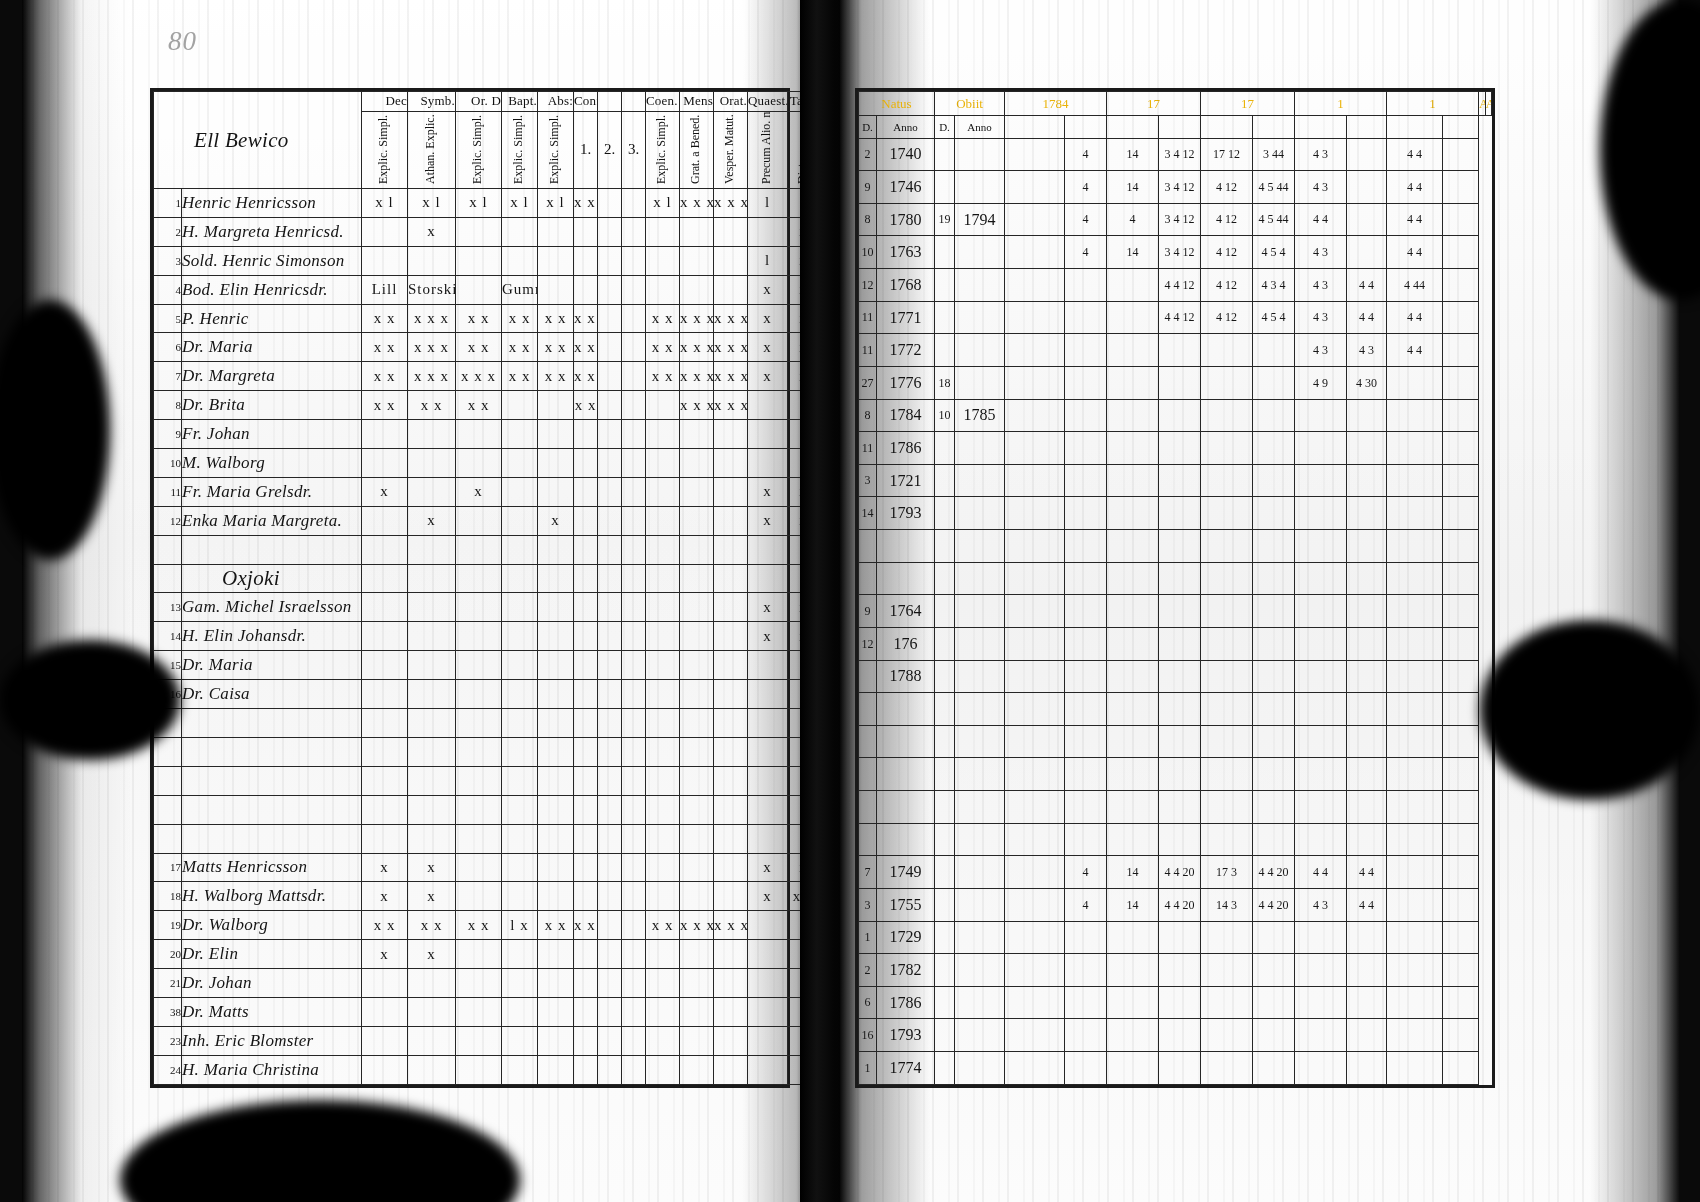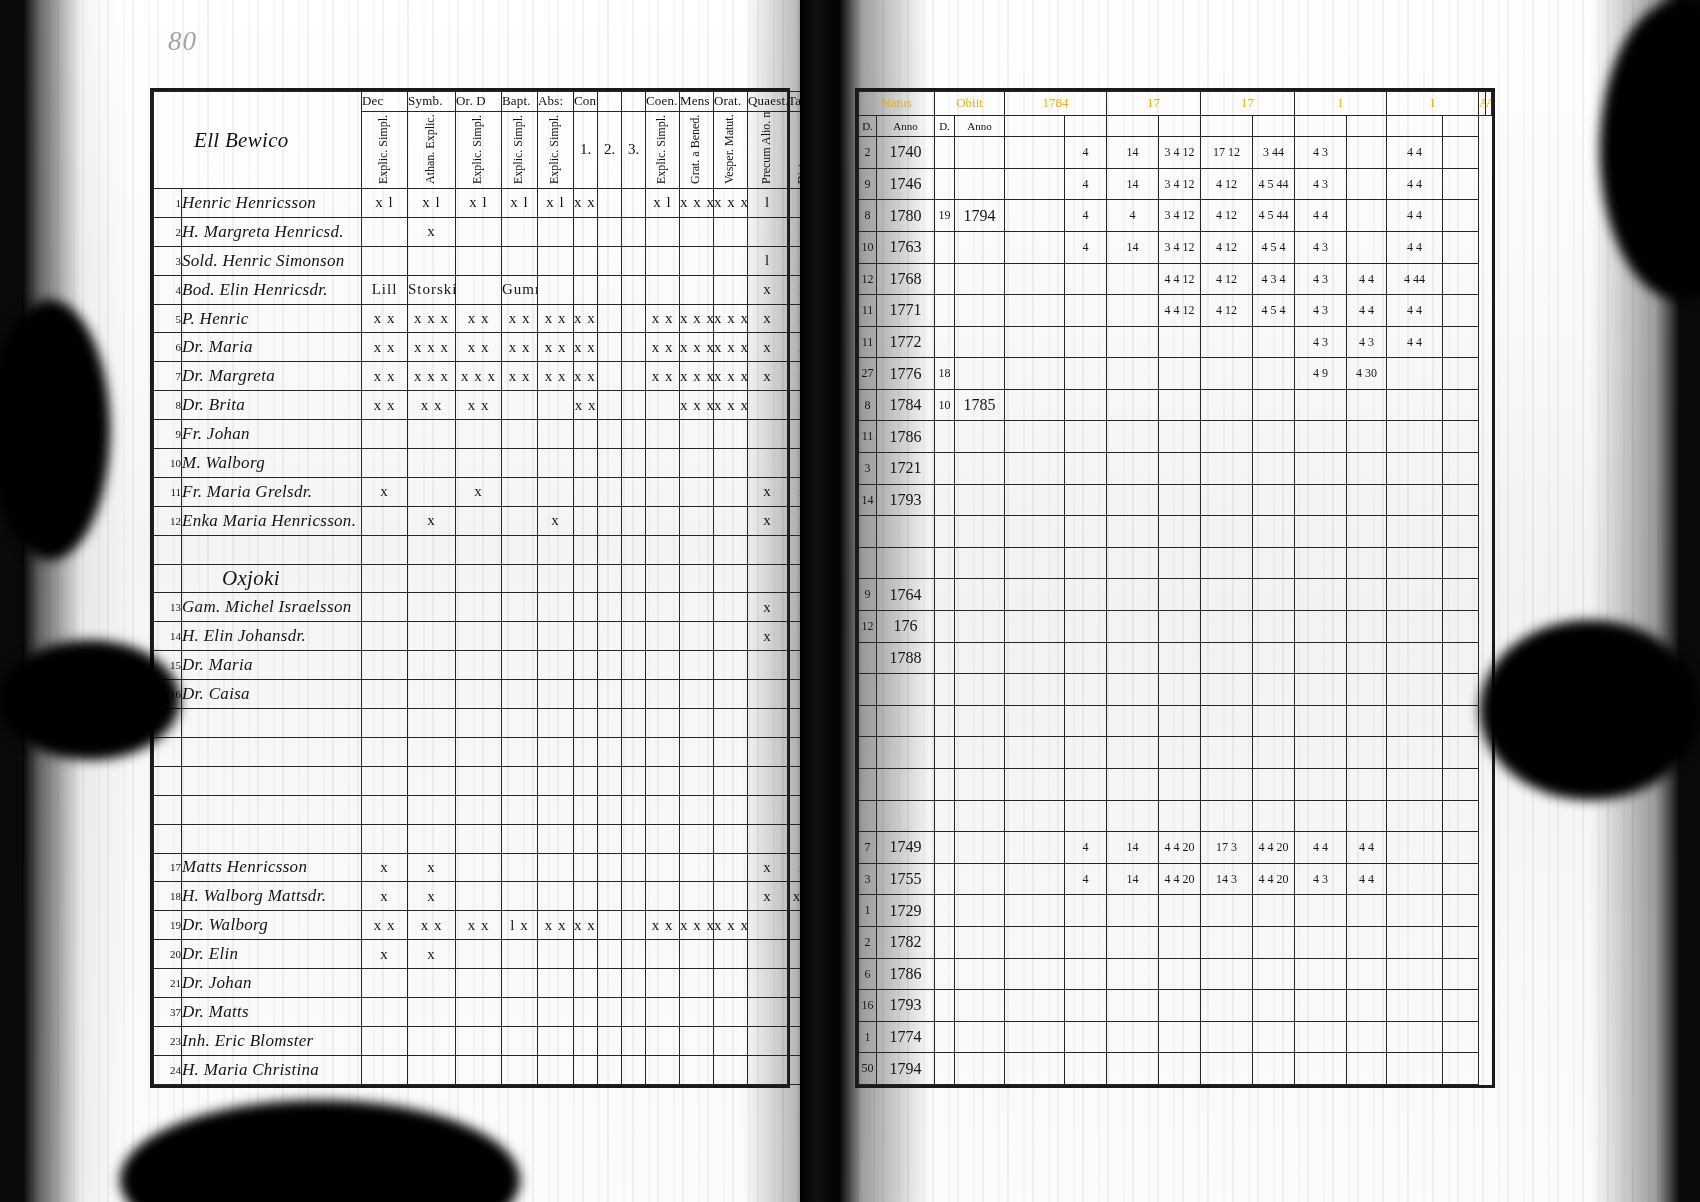--- a/index.html
+++ b/index.html
@@ -97,21 +97,21 @@
     vertical-align: middle;
     overflow: hidden;
     white-space: nowrap;
   }
 
   
   .hdr-top {
     height: 18px;
     font-family: "Liberation Serif", serif;
     font-size: 13px;
-    text-align: left;
+    text-align: right;
     color: #101010;
     letter-spacing: .2px;
   }
   .hdr-rot {
     height: 74px;
     position: relative;
   }
   .hdr-rot span {
     position: absolute;
     left: 50%;
@@ -504,21 +504,21 @@
             <td class="markcell"></td>
             <td class="markcell"></td>
             <td class="markcell"></td>
             <td class="markcell">x</td>
             <td class="markcell">x</td>
             <td class="markcell">l</td>
             <td class="markcell"></td>
           </tr>
           <tr class="rowh">
             <td class="idxcell">12</td>
-            <td class="namecell">Enka Maria Henricsson.</td>
+            <td class="namecell">Enka Maria Margreta.</td>
             <td class="markcell"></td>
             <td class="markcell">x</td>
             <td class="markcell"></td>
             <td class="markcell"></td>
             <td class="markcell">x</td>
             <td class="markcell"></td>
             <td class="markcell"></td>
             <td class="markcell"></td>
             <td class="markcell"></td>
             <td class="markcell"></td>
@@ -826,21 +826,21 @@
             <td class="markcell"></td>
             <td class="markcell"></td>
             <td class="markcell"></td>
             <td class="markcell"></td>
             <td class="markcell"></td>
             <td class="markcell"></td>
             <td class="markcell"></td>
             <td class="markcell"></td>
           </tr>
           <tr class="rowh">
-            <td class="idxcell">37</td>
+            <td class="idxcell">38</td>
             <td class="namecell">Dr. Matts</td>
             <td class="markcell"></td>
             <td class="markcell"></td>
             <td class="markcell"></td>
             <td class="markcell"></td>
             <td class="markcell"></td>
             <td class="markcell"></td>
             <td class="markcell"></td>
             <td class="markcell"></td>
             <td class="markcell"></td>
@@ -1402,36 +1402,20 @@
             <td class="numcell"></td>
             <td class="numcell"></td>
             <td class="numcell"></td>
             <td class="numcell"></td>
             <td class="numcell"></td>
             <td class="numcell"></td>
             <td class="numcell"></td>
             <td class="numcell"></td>
             <td class="numcell"></td>
           </tr>
-          <tr class="rowh">
-            <td class="numcell">50</td>
-            <td class="yearcell">1794</td>
-            <td class="numcell"></td>
-            <td class="yearcell"></td>
-            <td class="numcell"></td>
-            <td class="numcell"></td>
-            <td class="numcell"></td>
-            <td class="numcell"></td>
-            <td class="numcell"></td>
-            <td class="numcell"></td>
-            <td class="numcell"></td>
-            <td class="numcell"></td>
-            <td class="numcell"></td>
-            <td class="numcell"></td>
-          </tr>
         </tbody>
     </table>
   </div>
 
   <div class="streaks"></div>
   <div class="blob" style="left:-10px; top:300px; width:120px; height:260px;"></div>
   <div class="blob" style="left:0px; top:640px; width:180px; height:120px;"></div>
   <div class="blob" style="left:1480px; top:620px; width:220px; height:180px;"></div>
   <div class="blob" style="left:1600px; top:0px; width:160px; height:300px;"></div>
   <div class="blob" style="left:120px; top:1100px; width:400px; height:160px;"></div>

